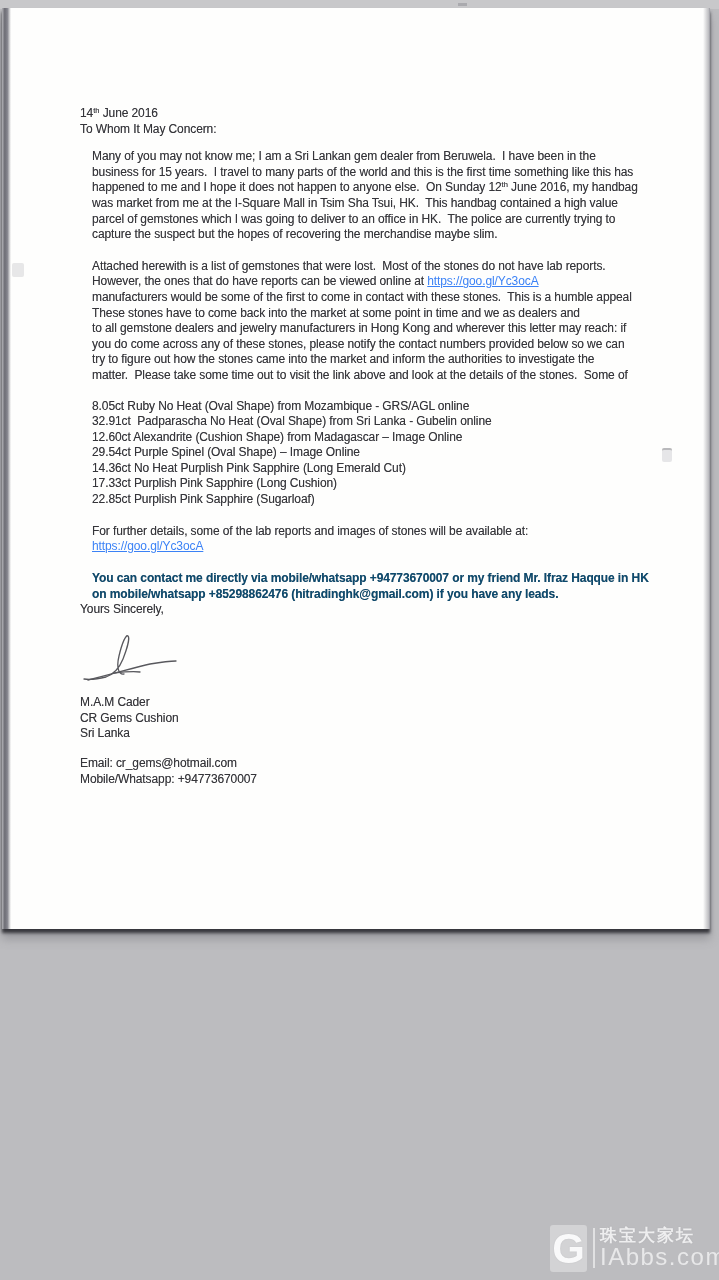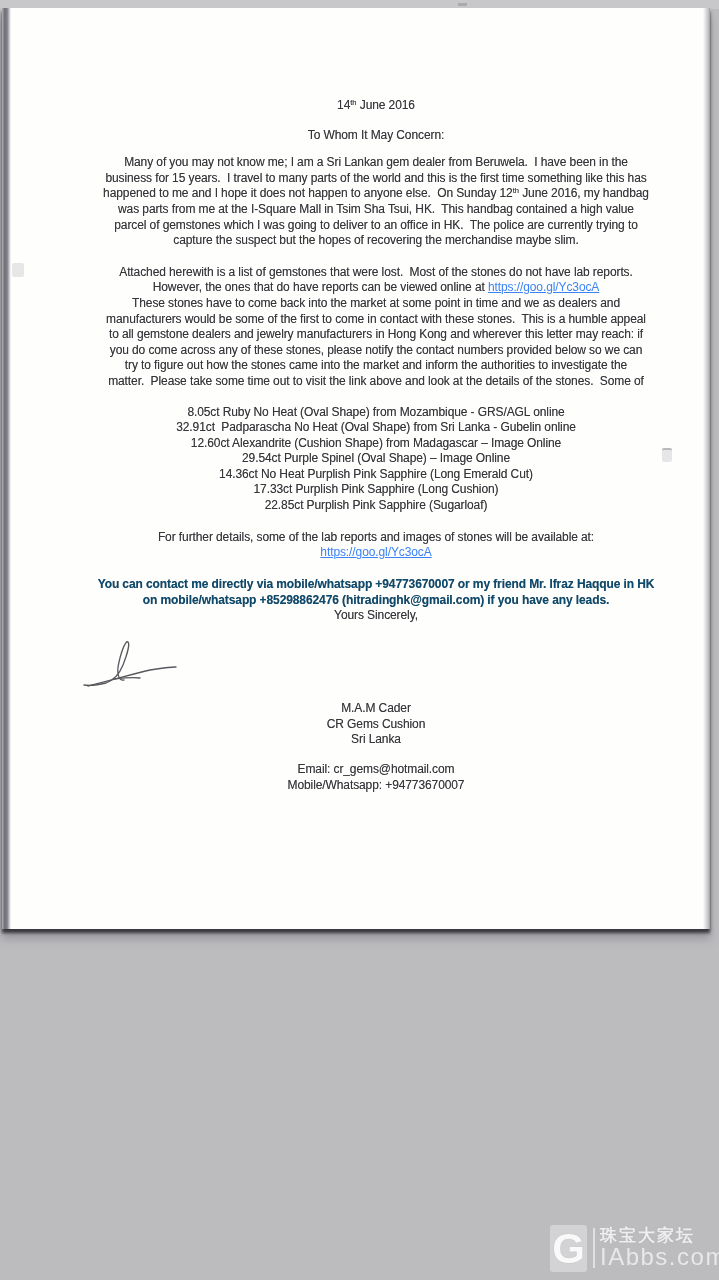--- a/index.html
+++ b/index.html
@@ -23,29 +23,28 @@
   }
   .paper::before{ 
     content:"";position:absolute;left:0;top:0;bottom:0;width:9px;
     background:linear-gradient(90deg,#b2b2b6 0%,#6d6d75 30%,#86868e 60%,#d4d4d6 85%,rgba(255,255,255,0) 100%);
   }
   .paper::after{ 
     content:"";position:absolute;right:0;top:0;bottom:0;width:6px;
     background:linear-gradient(270deg,#b9b9bd 0%,rgba(255,255,255,0) 100%);
   }
   .content{
-    position:absolute;left:78px;top:90px;width:592px;
+    position:absolute;left:78px;top:98px;width:592px;
     color:#35353a;font-size:12px;letter-spacing:-0.1px;
     text-shadow:0 0 .6px rgba(60,60,66,.55);
-    text-align:center;
   }
   .line{white-space:pre;line-height:15.6px;margin:0;}
   sup{font-size:7.5px;letter-spacing:0;vertical-align:4px;line-height:0;}
-  .salutation{margin-top:14px;}
-  .para{margin-top:12px;}
+  .salutation{margin-top:0;}
+  .para{margin-top:12px;margin-left:12px;}
   .para-appeal{margin-top:16px;}
   .stones{margin-top:15px;}
   .further{margin-top:16px;}
   .contact-bold{margin-top:15px;font-weight:700;color:#0c4a6e;}
   .contact-bold .line{line-height:16.2px;}
   .closing{margin-top:0;}
   .link{color:#3b82f6;text-decoration:underline;text-shadow:none;cursor:pointer;}
   .signature-wrap{margin-top:11px;height:52px;}
   .sig-svg{display:block;margin-left:-2px;}
   .sig-block{margin-top:14px;}
@@ -95,30 +94,30 @@
     <div class="content">
 
       <p class="line date"><span>14</span><sup>th</sup><span> June 2016</span></p>
 
       <p class="line salutation">To Whom It May Concern:</p>
 
       <div class="para">
         <p class="line">Many of you may not know me; I am a Sri Lankan gem dealer from Beruwela.  I have been in the</p>
         <p class="line">business for 15 years.  I travel to many parts of the world and this is the first time something like this has</p>
         <p class="line"><span>happened to me and I hope it does not happen to anyone else.  On Sunday 12</span><sup>th</sup><span> June 2016, my handbag</span></p>
-        <p class="line">was parts from me at the I-Square Mall in Tsim Sha Tsui, HK.  This handbag contained a high value</p>
+        <p class="line">was market from me at the I-Square Mall in Tsim Sha Tsui, HK.  This handbag contained a high value</p>
         <p class="line">parcel of gemstones which I was going to deliver to an office in HK.  The police are currently trying to</p>
         <p class="line">capture the suspect but the hopes of recovering the merchandise maybe slim.</p>
       </div>
 
       <div class="para para-appeal">
         <p class="line">Attached herewith is a list of gemstones that were lost.  Most of the stones do not have lab reports.</p>
         <p class="line"><span>However, the ones that do have reports can be viewed online at </span><a class="link">https://goo.gl/Yc3ocA</a></p>
+        <p class="line">manufacturers would be some of the first to come in contact with these stones.  This is a humble appeal</p>
         <p class="line">These stones have to come back into the market at some point in time and we as dealers and</p>
-        <p class="line">manufacturers would be some of the first to come in contact with these stones.  This is a humble appeal</p>
         <p class="line">to all gemstone dealers and jewelry manufacturers in Hong Kong and wherever this letter may reach: if</p>
         <p class="line">you do come across any of these stones, please notify the contact numbers provided below so we can</p>
         <p class="line">try to figure out how the stones came into the market and inform the authorities to investigate the</p>
         <p class="line">matter.  Please take some time out to visit the link above and look at the details of the stones.  Some of</p>
       </div>
 
       <div class="para stones">
         <p class="line">8.05ct Ruby No Heat (Oval Shape) from Mozambique - GRS/AGL online</p>
         <p class="line">32.91ct  Padparascha No Heat (Oval Shape) from Sri Lanka - Gubelin online</p>
         <p class="line">12.60ct Alexandrite (Cushion Shape) from Madagascar – Image Online</p>

